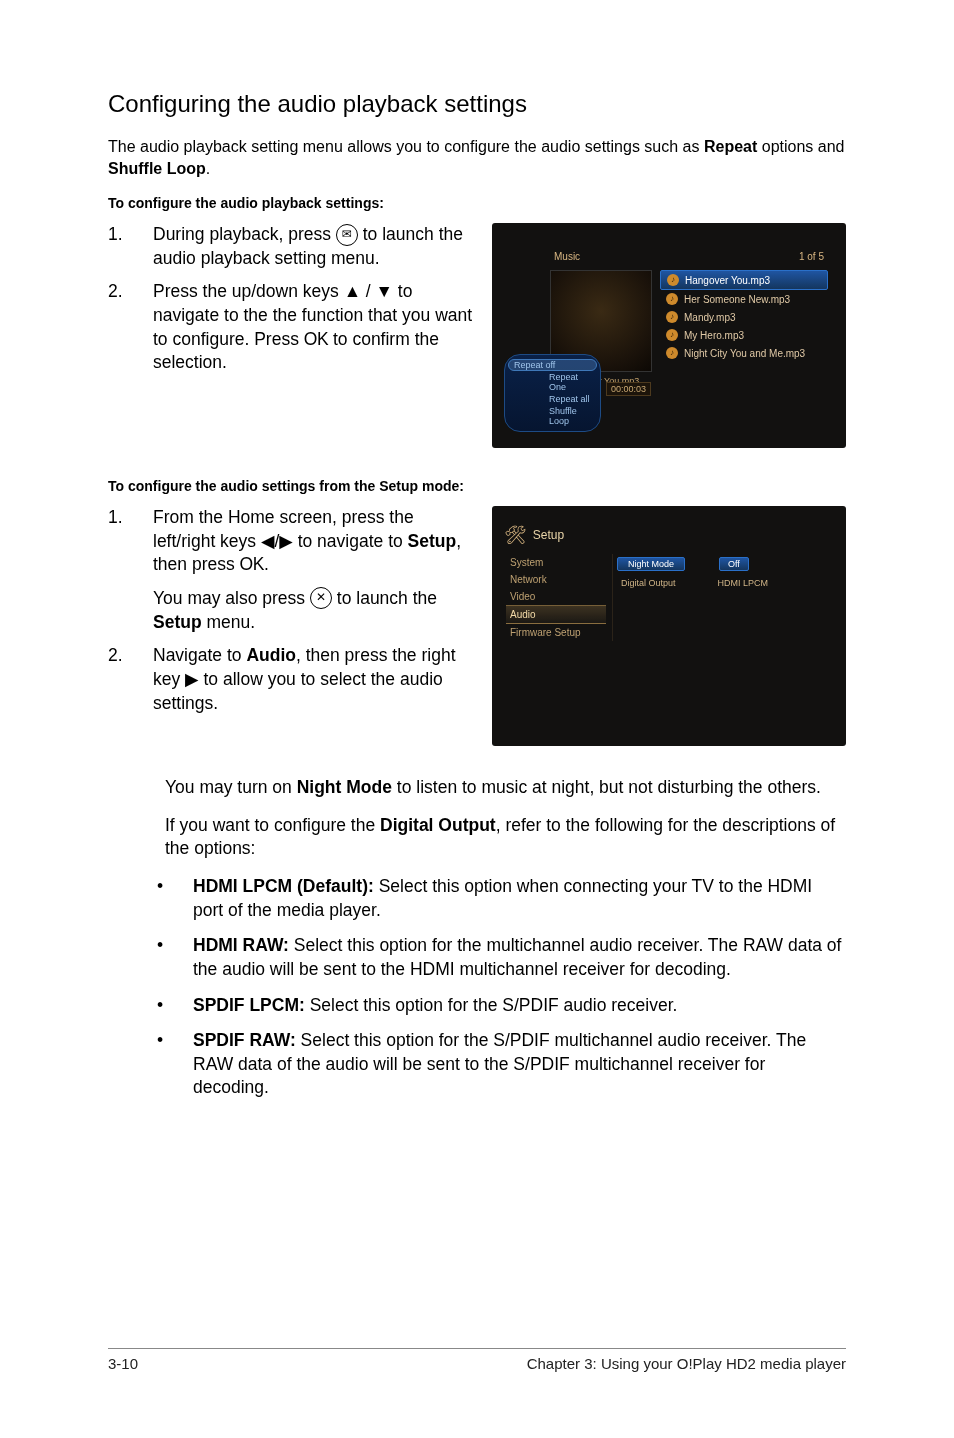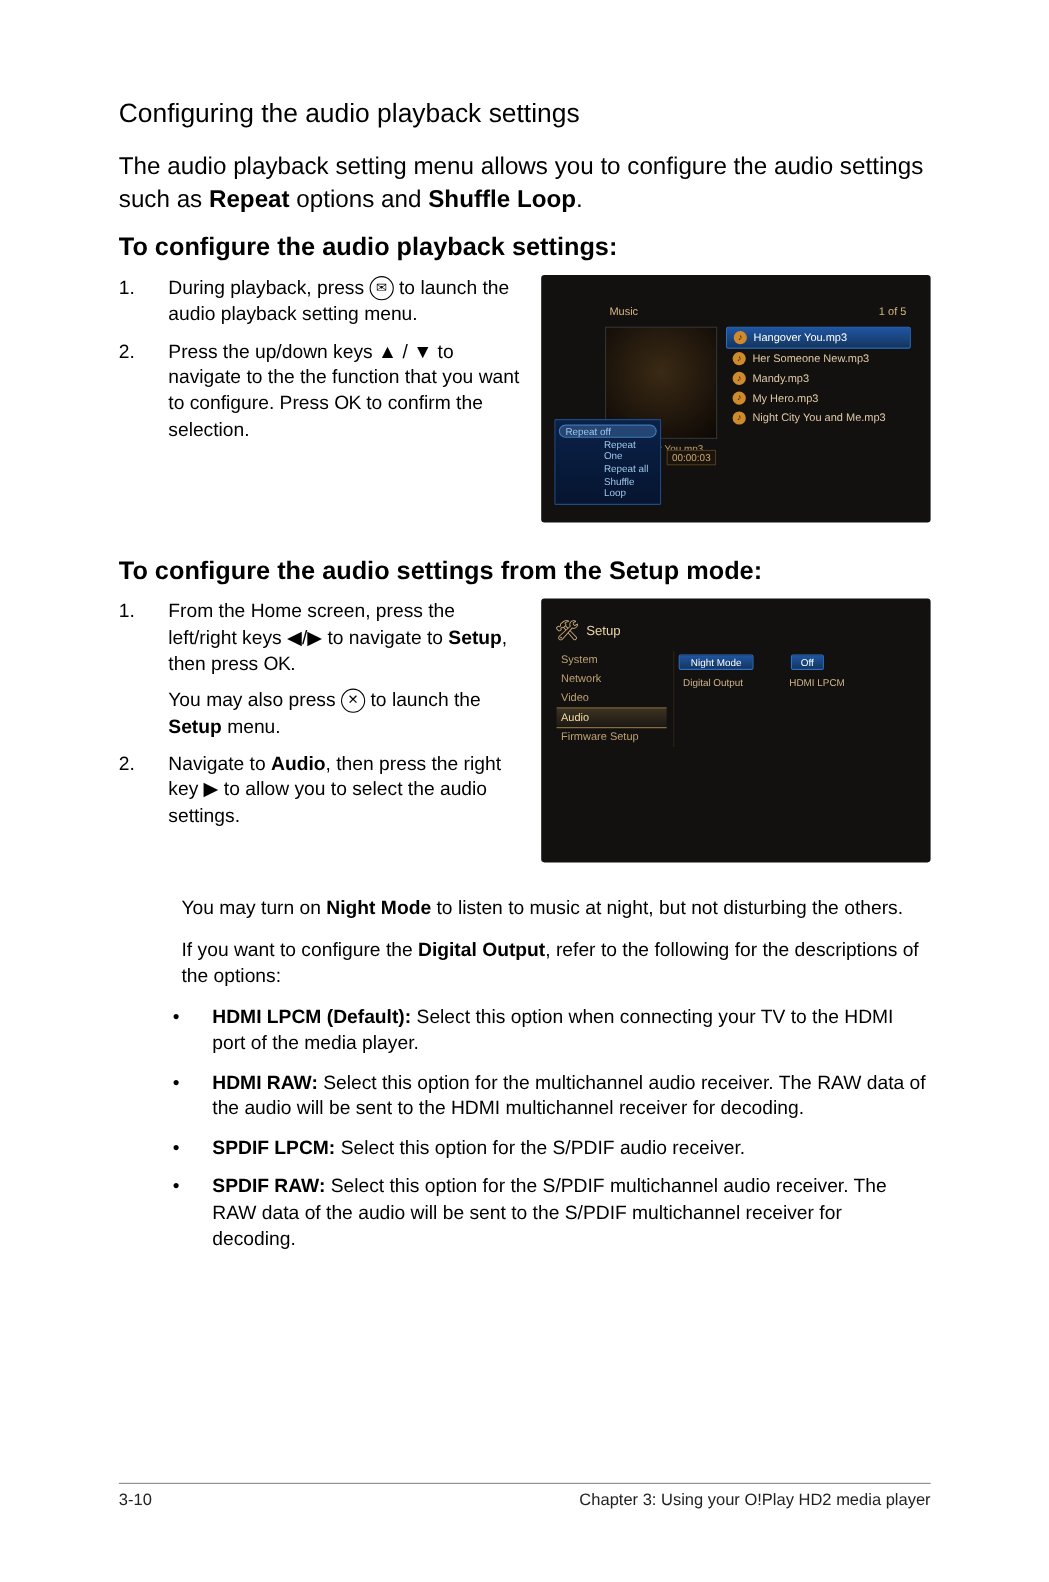--- a/index.html
+++ b/index.html
@@ -16,26 +16,26 @@
   .page {
     padding: 90px 108px 0 108px;
     box-sizing: border-box;
   }
   h2.section-title {
     font-size: 24px;
     font-weight: normal;
     margin: 0 0 14px 0;
   }
   p.intro {
-    font-size: 22px;
+    font-size: 16px;
     line-height: 1.35;
     margin: 18px 0 16px 0;
   }
   p.subhead {
-    font-size: 23px;
+    font-size: 14px;
     font-weight: bold;
     margin: 0 0 12px 0;
   }
   .two-col {
     display: flex;
     gap: 14px;
     margin-bottom: 30px;
   }
   .left-col {
     flex: 0 0 370px;
@@ -145,21 +145,21 @@
     line-height:12px;
     color:#402808;
   }
   .repeat-pop {
     position:absolute;
     left:-6px;
     bottom:4px;
     width:95px;
     background: linear-gradient(#0a2148, #061530);
     border:1px solid #1d4b85;
-    border-radius:1px;
+    border-radius:16px;
     font-size:9px;
     color:#9fc4ea;
     padding:4px 0;
   }
   .repeat-pop .opt {
     padding:1px 8px;
     margin-left:36px;
   }
   .repeat-pop .opt.sel {
     background: rgba(90,140,200,.35);

